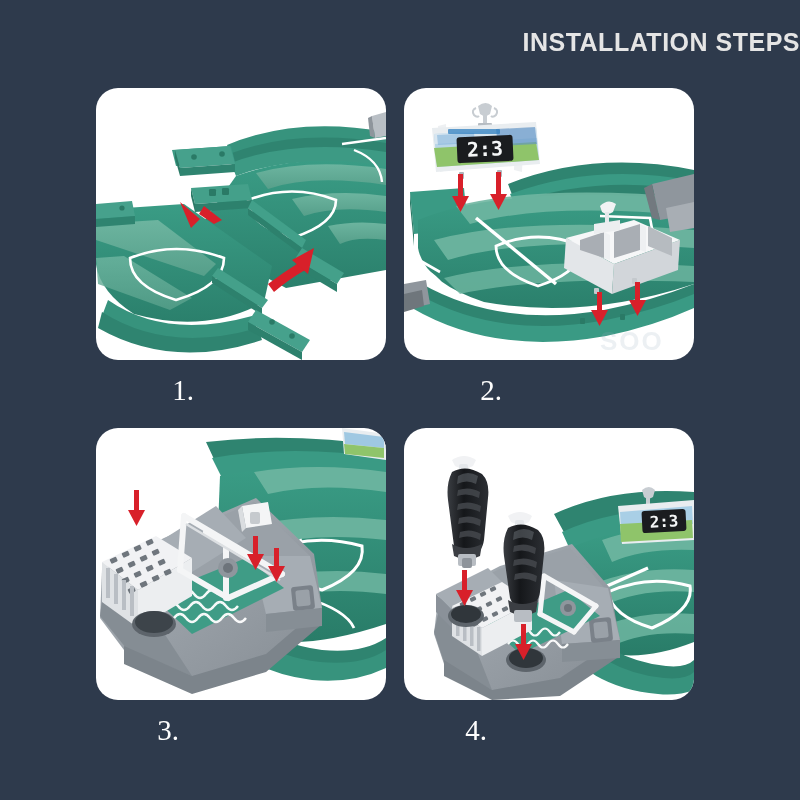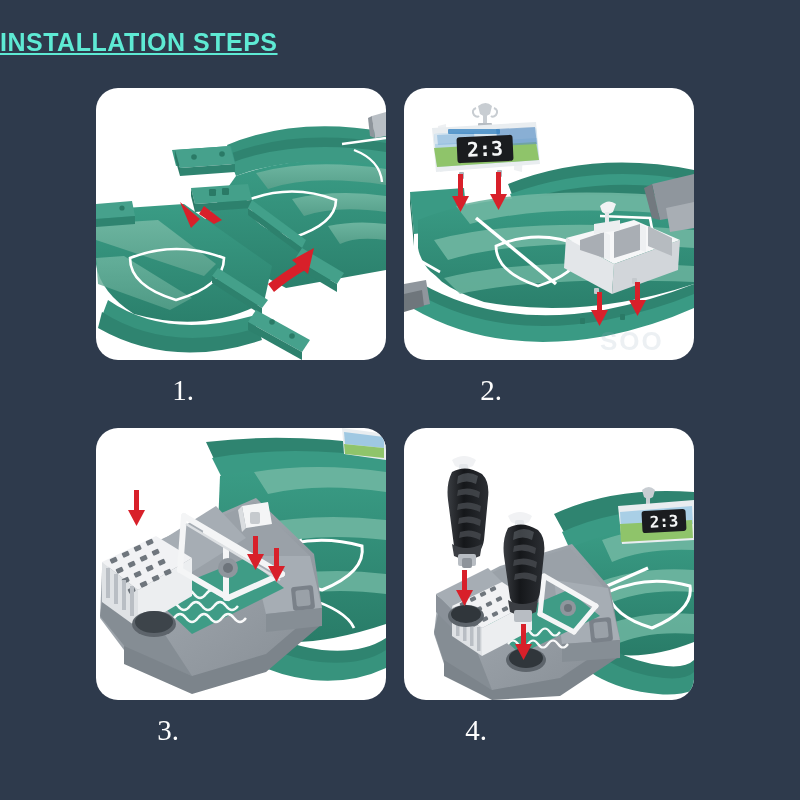--- a/index.html
+++ b/index.html
@@ -14,27 +14,26 @@
     font-family: "Liberation Sans", sans-serif;
     position: relative;
   }
 
   
   .page-title {
     position: absolute;
     top: 28px;
     left: 0;
     width: 800px;
-    text-align: left;
-    color: #5eead4;
+    text-align: right;
+    color: #e5e5e5;
     font-size: 25px;
     font-weight: bold;
     letter-spacing: 0.5px;
     font-family: "Liberation Sans", sans-serif;
-    text-decoration: underline;
   }
 
   
   .steps-grid {
     position: absolute;
     top: 88px;
     left: 96px;
     width: 608px;
     height: 680px;
   }

